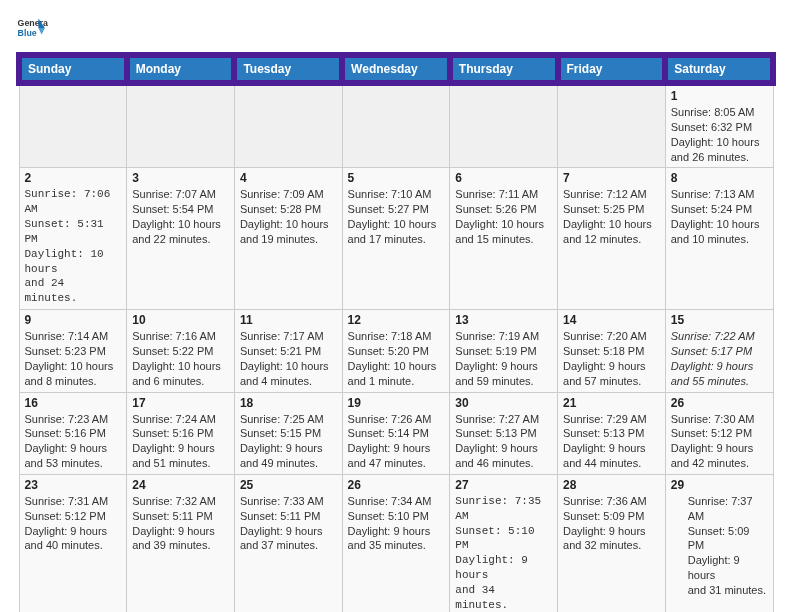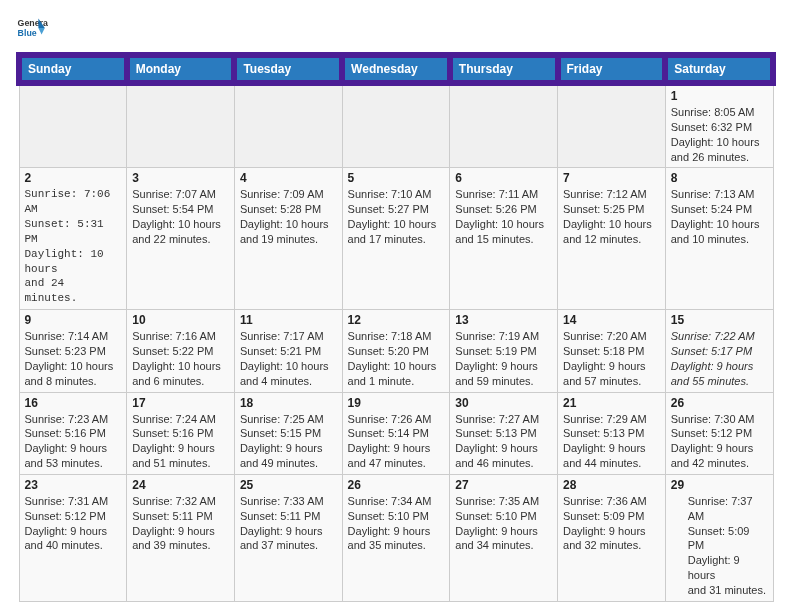--- a/index.html
+++ b/index.html
@@ -307,21 +307,21 @@
           </td>
           <td>
             <span class="day-number">26</span>
             <div class="day-info" style="white-space: pre-line;">Sunrise: 7:34 AM
 Sunset: 5:10 PM
 Daylight: 9 hours
 and 35 minutes.</div>
           </td>
           <td>
             <span class="day-number">27</span>
-            <div class="day-info" style="white-space: pre-line;">Sunrise: 7:35 AM
+            <div class="day-info" style="white-space: pre-line; font-family: Liberation Mono, monospace;">Sunrise: 7:35 AM
 Sunset: 5:10 PM
 Daylight: 9 hours
 and 34 minutes.</div>
           </td>
           <td>
             <span class="day-number">28</span>
             <div class="day-info" style="white-space: pre-line;">Sunrise: 7:36 AM
 Sunset: 5:09 PM
 Daylight: 9 hours
 and 32 minutes.</div>

